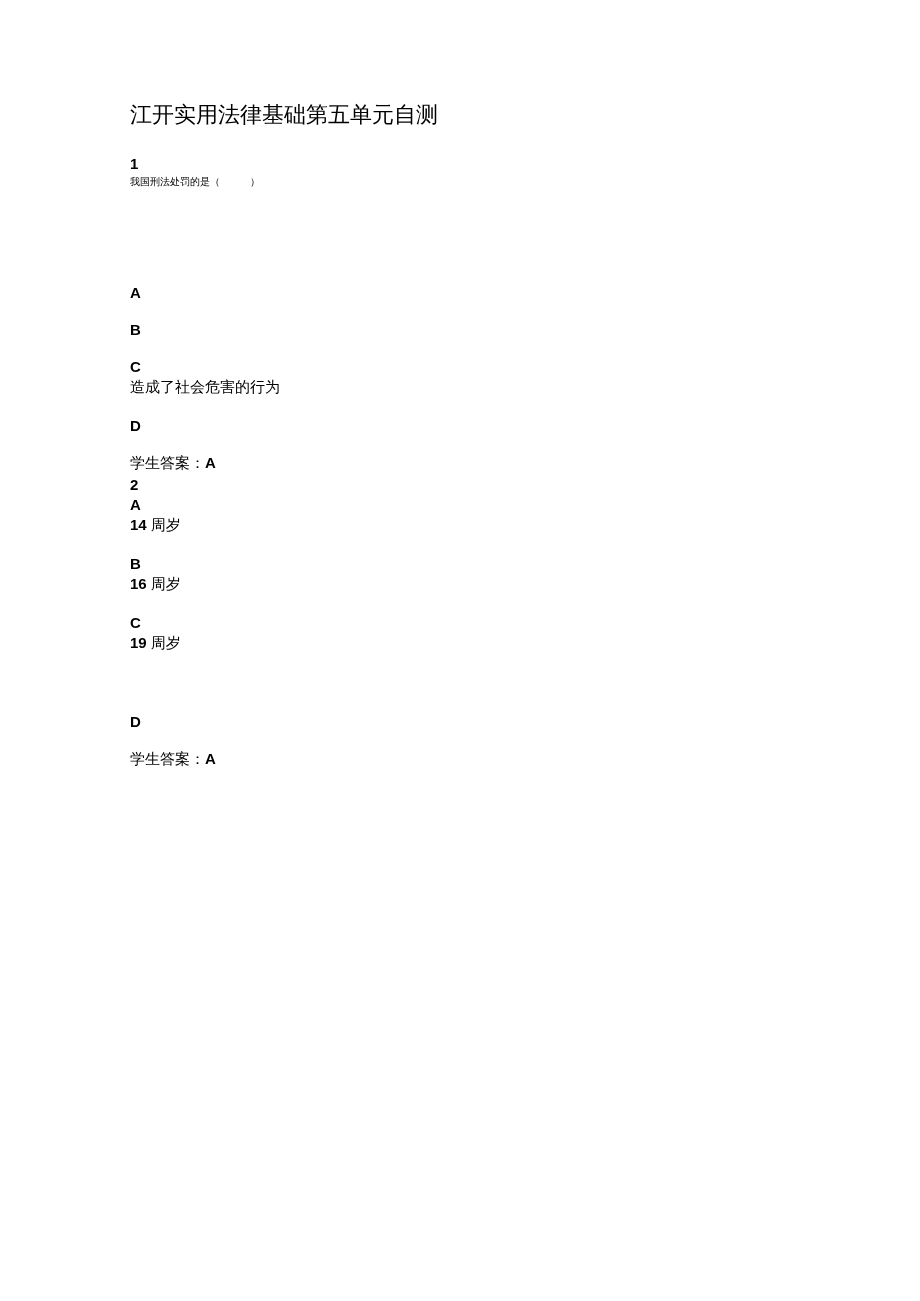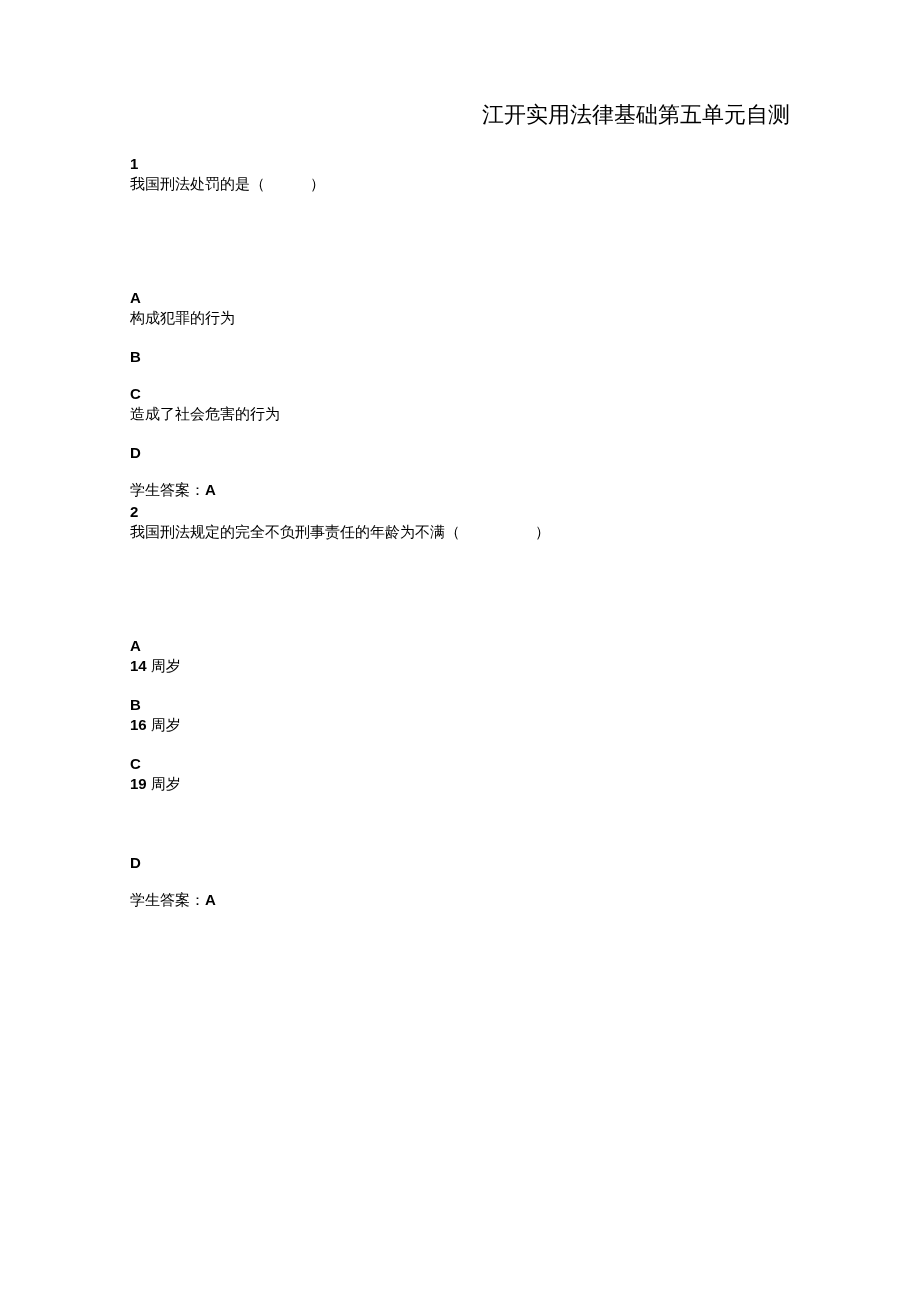--- a/index.html
+++ b/index.html
@@ -9,33 +9,33 @@
     }
     body {
       width: 920px;
       min-height: 1301px;
       background: #ffffff;
       font-family: "Microsoft YaHei", "SimSun", sans-serif;
       padding: 100px 130px 60px 130px;
       color: #000000;
     }
     .title {
-      text-align: right;
+      text-align: left;
       font-size: 22px;
       font-weight: normal;
       margin-bottom: 25px;
     }
     .question-number {
       font-family: Arial, sans-serif;
       font-weight: bold;
       font-size: 15px;
       margin-bottom: 3px;
     }
     .question-stem {
-      font-size: 15px;
+      font-size: 10px;
       margin-bottom: 95px;
       font-family: Liberation Serif, serif;
     }
     .option {
       margin-bottom: 20px;
     }
     .option-label {
       font-family: Arial, sans-serif;
       font-weight: bold;
       font-size: 15px;
@@ -66,21 +66,20 @@
 <body>
 
 <div class="title">江开实用法律基础第五单元自测</div>
 
 <div>
   <div class="question-number">1</div>
   <div class="question-stem">我国刑法处罚的是（　　　）</div>
 
   <div class="option">
     <div class="option-label">A</div>
-    <div class="option-text">构成犯罪的行为</div>
   </div>
 
   <div class="option">
     <div class="option-label">B</div>
   </div>
 
   <div class="option">
     <div class="option-label">C</div>
     <div class="option-text">造成了社会危害的行为</div>
   </div>
@@ -89,21 +88,20 @@
     <div class="option-label">D</div>
   </div>
 
   <div class="answer">
     <span>学生答案：</span><span class="answer-letter">A</span>
   </div>
 </div>
 
 <div>
   <div class="question-number">2</div>
-  <div class="question-stem">我国刑法规定的完全不负刑事责任的年龄为不满（　　　　　）</div>
 
   <div class="option">
     <div class="option-label">A</div>
     <div class="option-text">
       <span class="bold-num">14</span><span> 周岁</span>
     </div>
   </div>
 
   <div class="option">
     <div class="option-label">B</div>

